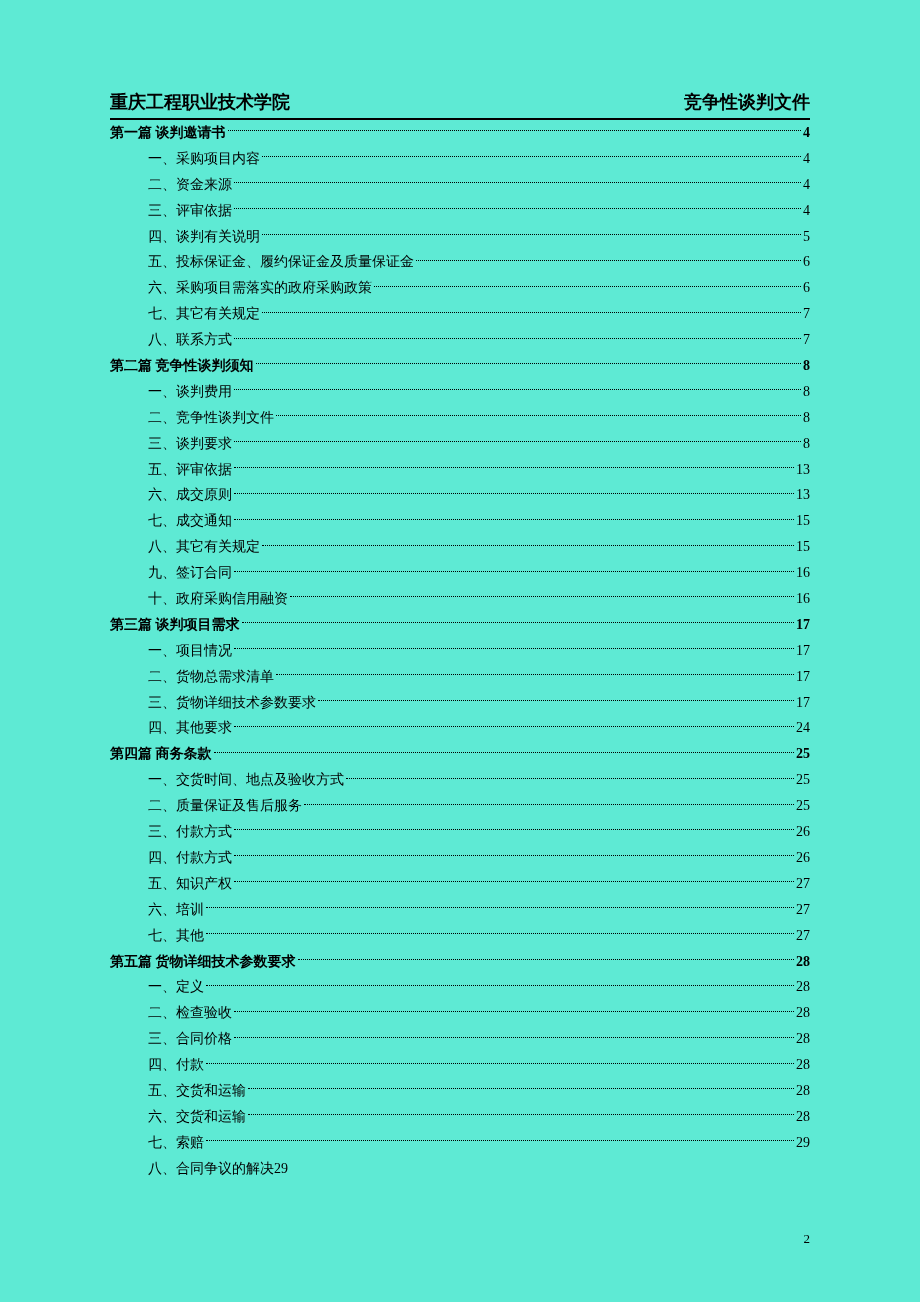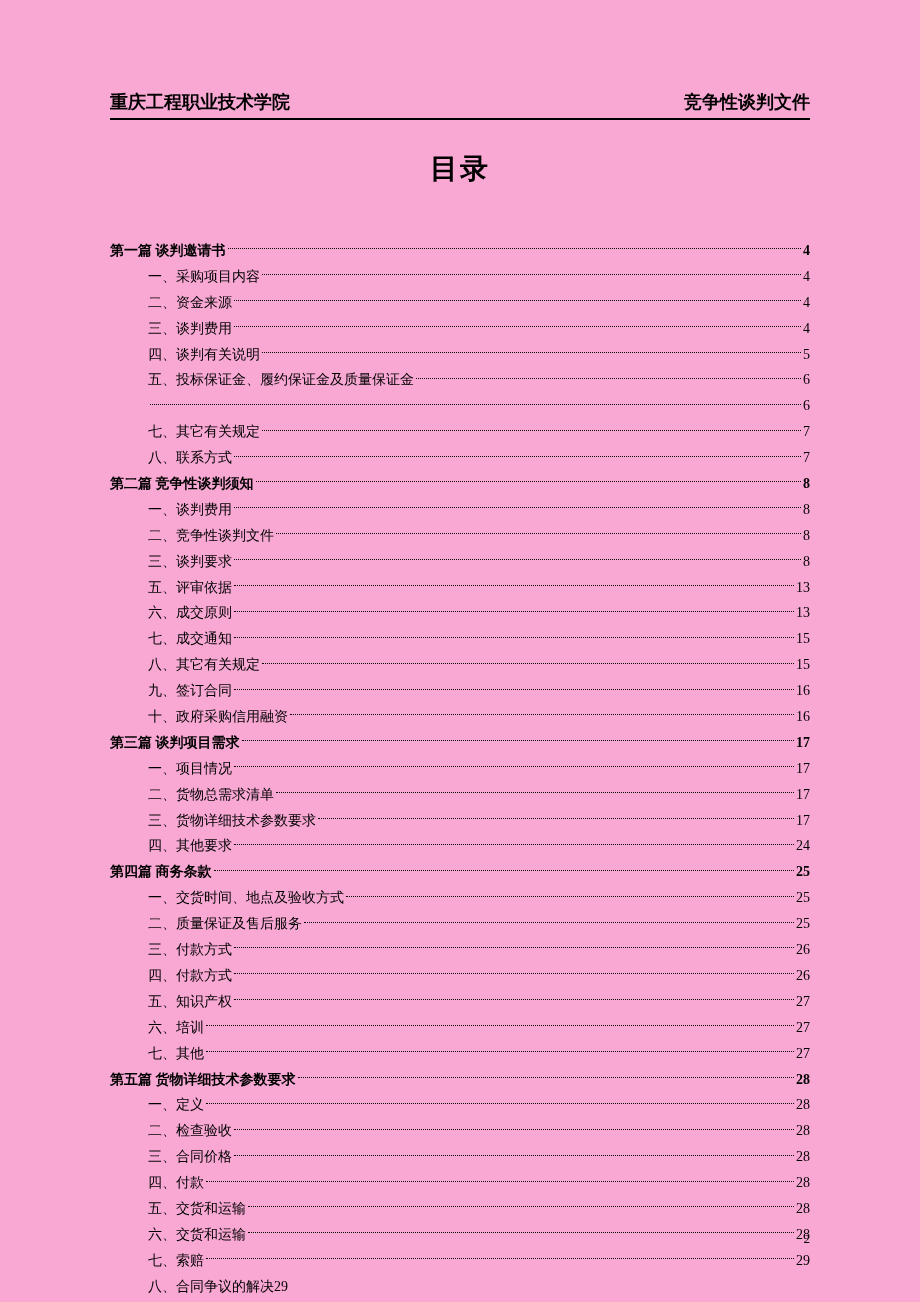--- a/index.html
+++ b/index.html
@@ -7,21 +7,21 @@
     background: #fff;
     font-family: "SimSun", "宋体", serif;
     color: #000;
   }
   .page {
     width: 920px;
     height: 1302px;
     box-sizing: border-box;
     padding: 90px 110px 60px 110px;
     position: relative;
-    background: #f9a8d4;
+    background: #5eead4;
   }
   .header {
     display: flex;
     justify-content: space-between;
     font-family: "KaiTi","STKaiti","楷体",serif;
     font-size: 18px;
     font-weight: bold;
     padding-bottom: 4px;
     border-bottom: 2px solid #000;
   }
@@ -67,54 +67,54 @@
 </head>
 <body>
 
 <div class="page">
 
   <div class="header">
     <span>重庆工程职业技术学院</span>
     <span>竞争性谈判文件</span>
   </div>
 
-  <div class="title">目录</div>
 
   <div class="toc" id="toc-container">
       <div class="toc-row level-0">
         <span class="toc-label">第一篇 谈判邀请书</span>
         <span class="toc-dots"></span>
         <span class="toc-page">4</span>
       </div>
       <div class="toc-row level-1">
         <span class="toc-label">一、采购项目内容</span>
         <span class="toc-dots"></span>
         <span class="toc-page">4</span>
       </div>
       <div class="toc-row level-1">
         <span class="toc-label">二、资金来源</span>
         <span class="toc-dots"></span>
         <span class="toc-page">4</span>
       </div>
       <div class="toc-row level-1">
-        <span class="toc-label">三、谈判费用</span>
+        <span class="toc-label">三、评审依据</span>
         <span class="toc-dots"></span>
         <span class="toc-page">4</span>
       </div>
       <div class="toc-row level-1">
         <span class="toc-label">四、谈判有关说明</span>
         <span class="toc-dots"></span>
         <span class="toc-page">5</span>
       </div>
       <div class="toc-row level-1">
         <span class="toc-label">五、投标保证金、履约保证金及质量保证金</span>
         <span class="toc-dots"></span>
         <span class="toc-page">6</span>
       </div>
       <div class="toc-row level-1">
+        <span class="toc-label">六、采购项目需落实的政府采购政策</span>
         <span class="toc-dots"></span>
         <span class="toc-page">6</span>
       </div>
       <div class="toc-row level-1">
         <span class="toc-label">七、其它有关规定</span>
         <span class="toc-dots"></span>
         <span class="toc-page">7</span>
       </div>
       <div class="toc-row level-1">
         <span class="toc-label">八、联系方式</span>

